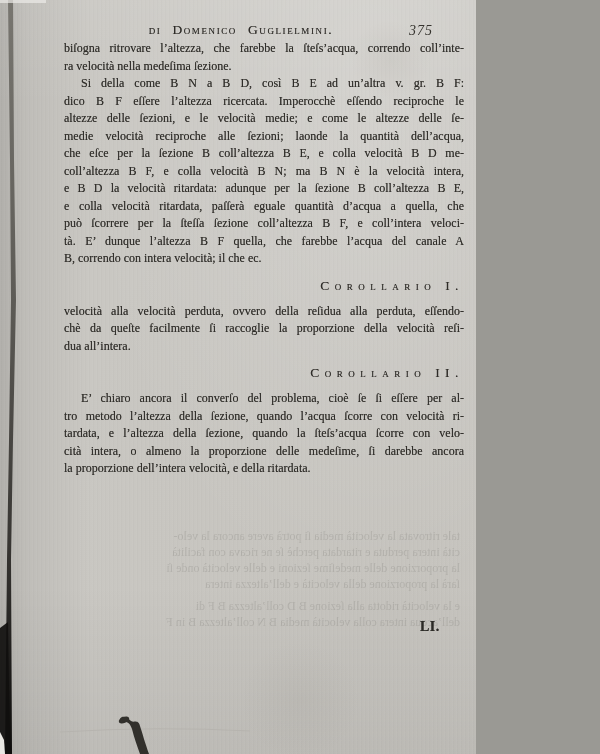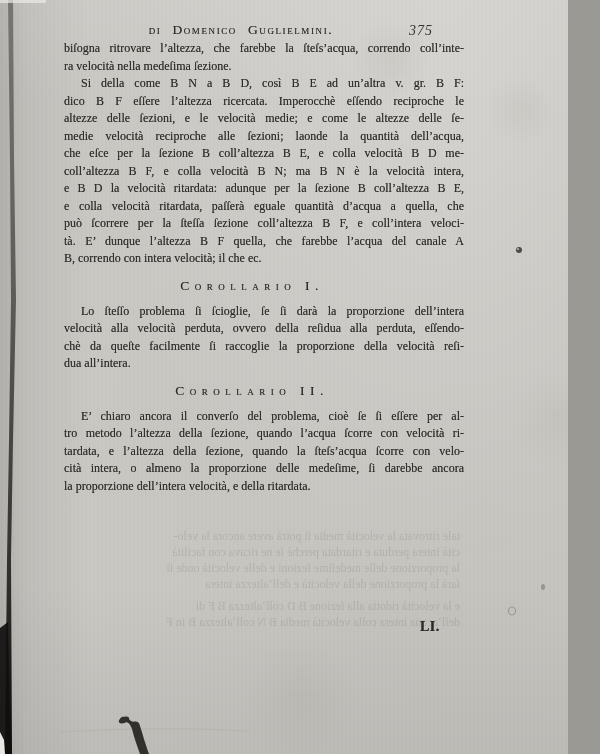--- a/index.html
+++ b/index.html
@@ -1,17 +1,17 @@
 <!DOCTYPE html>
 <html><head>
 <meta charset="utf-8">
 <style>
   html,body{margin:0;padding:0;background:#9a9994;}
   .scan{
-    position:relative;width:568px;height:754px;overflow:hidden;
+    position:relative;width:476px;height:754px;overflow:hidden;
     font-family:"Liberation Serif","DejaVu Serif",serif;
     background:
       radial-gradient(ellipse at 78% 12%, rgba(255,255,255,0.20), transparent 55%),
       radial-gradient(ellipse at 85% 70%, rgba(120,112,98,0.05), transparent 60%),
       linear-gradient(to right, rgba(0,0,0,0.12) 0px, rgba(0,0,0,0.05) 26px, rgba(0,0,0,0.0) 90px),
       linear-gradient(to bottom, rgba(255,255,255,0.07), transparent 110px),
       linear-gradient(to top, rgba(0,0,0,0.06), transparent 170px),
       #c9c7c2;
   }
   
@@ -46,21 +46,21 @@
     position:absolute;left:40px;top:40px;width:424px;z-index:2;
     font-size:12px;color:#2f2d29;text-shadow:0 0 0.45px rgba(47,45,41,0.6);
   }
   .line{
     line-height:17.5px;height:17.5px;overflow:hidden;
     text-align:justify;text-align-last:justify;white-space:normal;margin-left:24px;
   }
   .line.end{text-align-last:left;}
   .line.indent{text-indent:17px;}
   .heading{
-    margin:9px 0 8px;line-height:18px;height:18px;text-align:center;
+    margin:9px 0 8px;line-height:18px;height:18px;text-align:right;
     font-variant:small-caps;font-size:13.5px;letter-spacing:5.5px;
     color:#2e2c28;text-shadow:0 0 0.5px rgba(46,44,40,0.6);
   }
   .ghost-block{
     position:absolute;left:38px;top:528px;width:422px;z-index:1;
     transform:scaleX(-1);opacity:0.14;filter:blur(0.5px);
     font-size:12px;color:#3c3b36;
   }
   .ghost-line{line-height:16px;height:16px;overflow:hidden;white-space:nowrap;}
   .ghost-gap{height:6px;}
@@ -88,21 +88,20 @@
       <div class="line">altezze delle ſezioni, e le velocità medie; e come le altezze delle ſe-</div>
       <div class="line">medie velocità reciproche alle ſezioni; laonde la quantità dell’acqua,</div>
       <div class="line">che eſce per la ſezione B coll’altezza B E, e colla velocità B D me-</div>
       <div class="line">coll’altezza B F, e colla velocità B N; ma B N è la velocità intera,</div>
       <div class="line">e B D la velocità ritardata: adunque per la ſezione B coll’altezza B E,</div>
       <div class="line">e colla velocità ritardata, paſſerà eguale quantità d’acqua a quella, che</div>
       <div class="line">può ſcorrere per la ſteſſa ſezione coll’altezza B F, e coll’intera veloci-</div>
       <div class="line">tà. E’ dunque l’altezza B F quella, che farebbe l’acqua del canale A</div>
       <div class="line end">B, correndo con intera velocità; il che ec.</div>
       <div class="heading">Corollario I.</div>
-      <div class="line indent">Lo ſteſſo problema ſi ſcioglie, ſe ſi darà la proporzione dell’intera</div>
       <div class="line">velocità alla velocità perduta, ovvero della reſidua alla perduta, eſſendo-</div>
       <div class="line">chè da queſte facilmente ſi raccoglie la proporzione della velocità reſi-</div>
       <div class="line end">dua all’intera.</div>
       <div class="heading">Corollario II.</div>
       <div class="line indent">E’ chiaro ancora il converſo del problema, cioè ſe ſi eſſere per al-</div>
       <div class="line">tro metodo l’altezza della ſezione, quando l’acqua ſcorre con velocità ri-</div>
       <div class="line">tardata, e l’altezza della ſezione, quando la ſteſs’acqua ſcorre con velo-</div>
       <div class="line">cità intera, o almeno la proporzione delle medeſime, ſi darebbe ancora</div>
       <div class="line end">la proporzione dell’intera velocità, e della ritardata.</div>
     </div>

